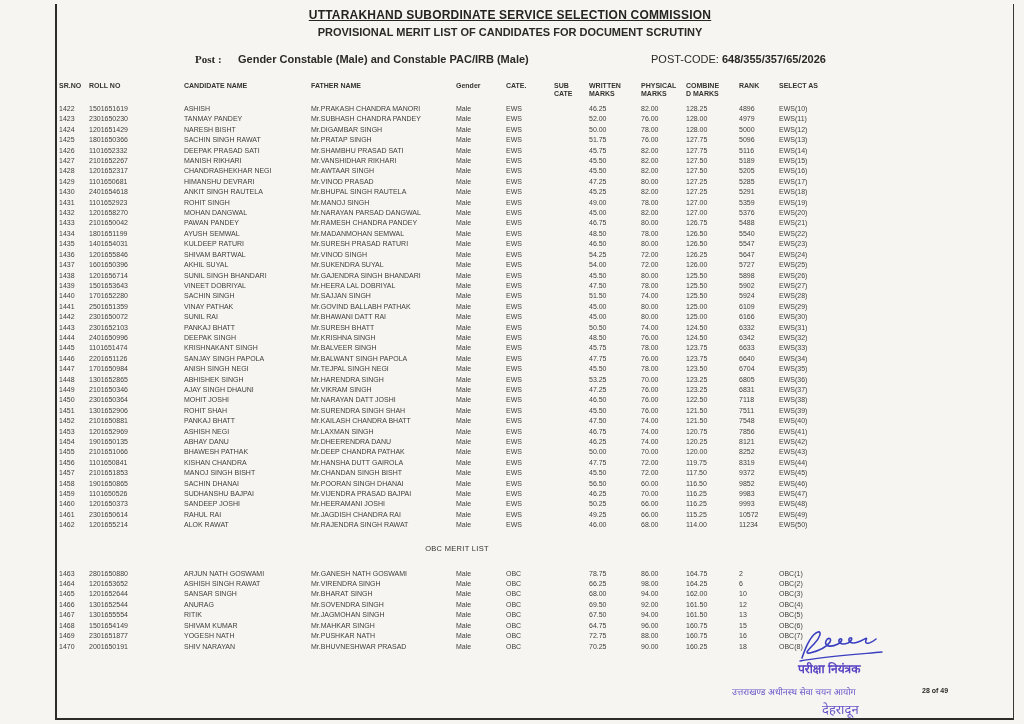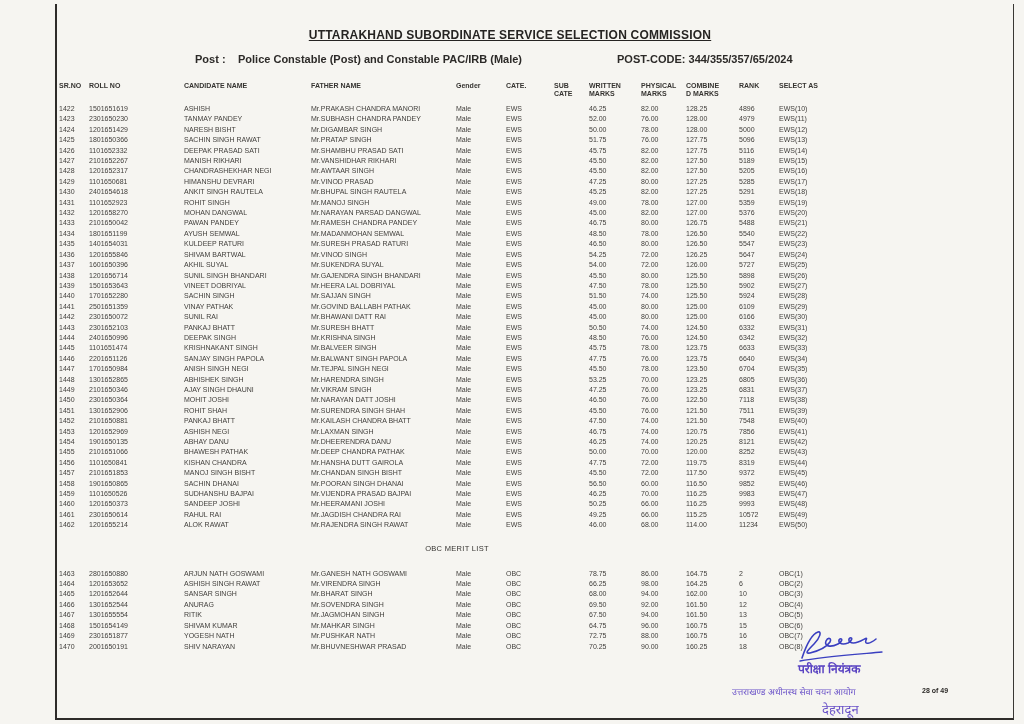--- a/index.html
+++ b/index.html
@@ -13,31 +13,31 @@
     position:absolute;left:0;top:0;width:1024px;height:724px;
     background:#f6f5f1;
   }
   .scan-frame{
     position:absolute;left:55px;top:4px;right:10px;bottom:4px;
     border-left:2px solid #2e2c2a;
     border-right:1px solid #3a3834;
     border-bottom:2px solid #2e2c2a;
     pointer-events:none;
   }
-  .doc-header{position:absolute;left:110px;top:28px;width:800px;text-align:center;color:#2c2a28;}
+  .doc-header{position:absolute;left:110px;top:8px;width:800px;text-align:center;color:#2c2a28;}
   .doc-title{
     font-size:12px;font-weight:bold;letter-spacing:.2px;
     text-decoration:underline;color:#262422;
   }
   .doc-subtitle{font-size:11px;font-weight:bold;margin-top:4px;color:#2c2a28;}
   .post-row{position:absolute;left:58px;top:53px;width:900px;height:16px;font-size:11px;font-weight:bold;color:#2c2a28;}
-  .post-label{position:absolute;left:137px;top:0;}
+  .post-label{position:absolute;left:137px;top:0;font-family:Liberation Serif, serif;}
   .post-value{position:absolute;left:180px;top:0;}
   .post-code{position:absolute;left:559px;top:0;}
-  .post-code-label{font-weight:bold;}
+  .post-code-label{font-weight:normal;margin-left:34px;}
   table.merit{
     position:absolute;left:58px;top:80px;
     border-collapse:collapse;table-layout:fixed;
     font-size:7px;color:#403e3b;padding-left:33px;
   }
   table.merit th{
     font-size:7px;font-weight:bold;color:#363431;
     text-align:left;vertical-align:top;
     white-space:pre-line;padding:2px 1px 6px 1px;line-height:8px;
   }
@@ -61,26 +61,27 @@
   col.c8{width:45px} col.c9{width:53px} col.c10{width:40px} col.c11{width:78px}
 </style>
 </head>
 <body>
 
 <div class="page">
   <div class="scan-frame"></div>
 
   <div class="doc-header">
     <div class="doc-title">UTTARAKHAND SUBORDINATE SERVICE SELECTION COMMISSION</div>
+    <div class="doc-subtitle">PROVISIONAL MERIT LIST OF CANDIDATES FOR DOCUMENT SCRUTINY</div>
   </div>
 
   <div class="post-row">
     <span class="post-label">Post :</span>
-    <span class="post-value">Police Constable (Post) and Constable PAC/IRB (Male)</span>
-    <span class="post-code"><span class="post-code-label">POST-CODE:</span> <span>344/355/357/65/2024</span></span>
+    <span class="post-value">Gender Constable (Male) and Constable PAC/IRB (Male)</span>
+    <span class="post-code"><span class="post-code-label">POST-CODE:</span> <span>648/355/357/65/2026</span></span>
   </div>
 
   <table class="merit">
     <colgroup>
       <col class="c0">
         <col class="c1">
         <col class="c2">
         <col class="c3">
         <col class="c4">
         <col class="c5">

